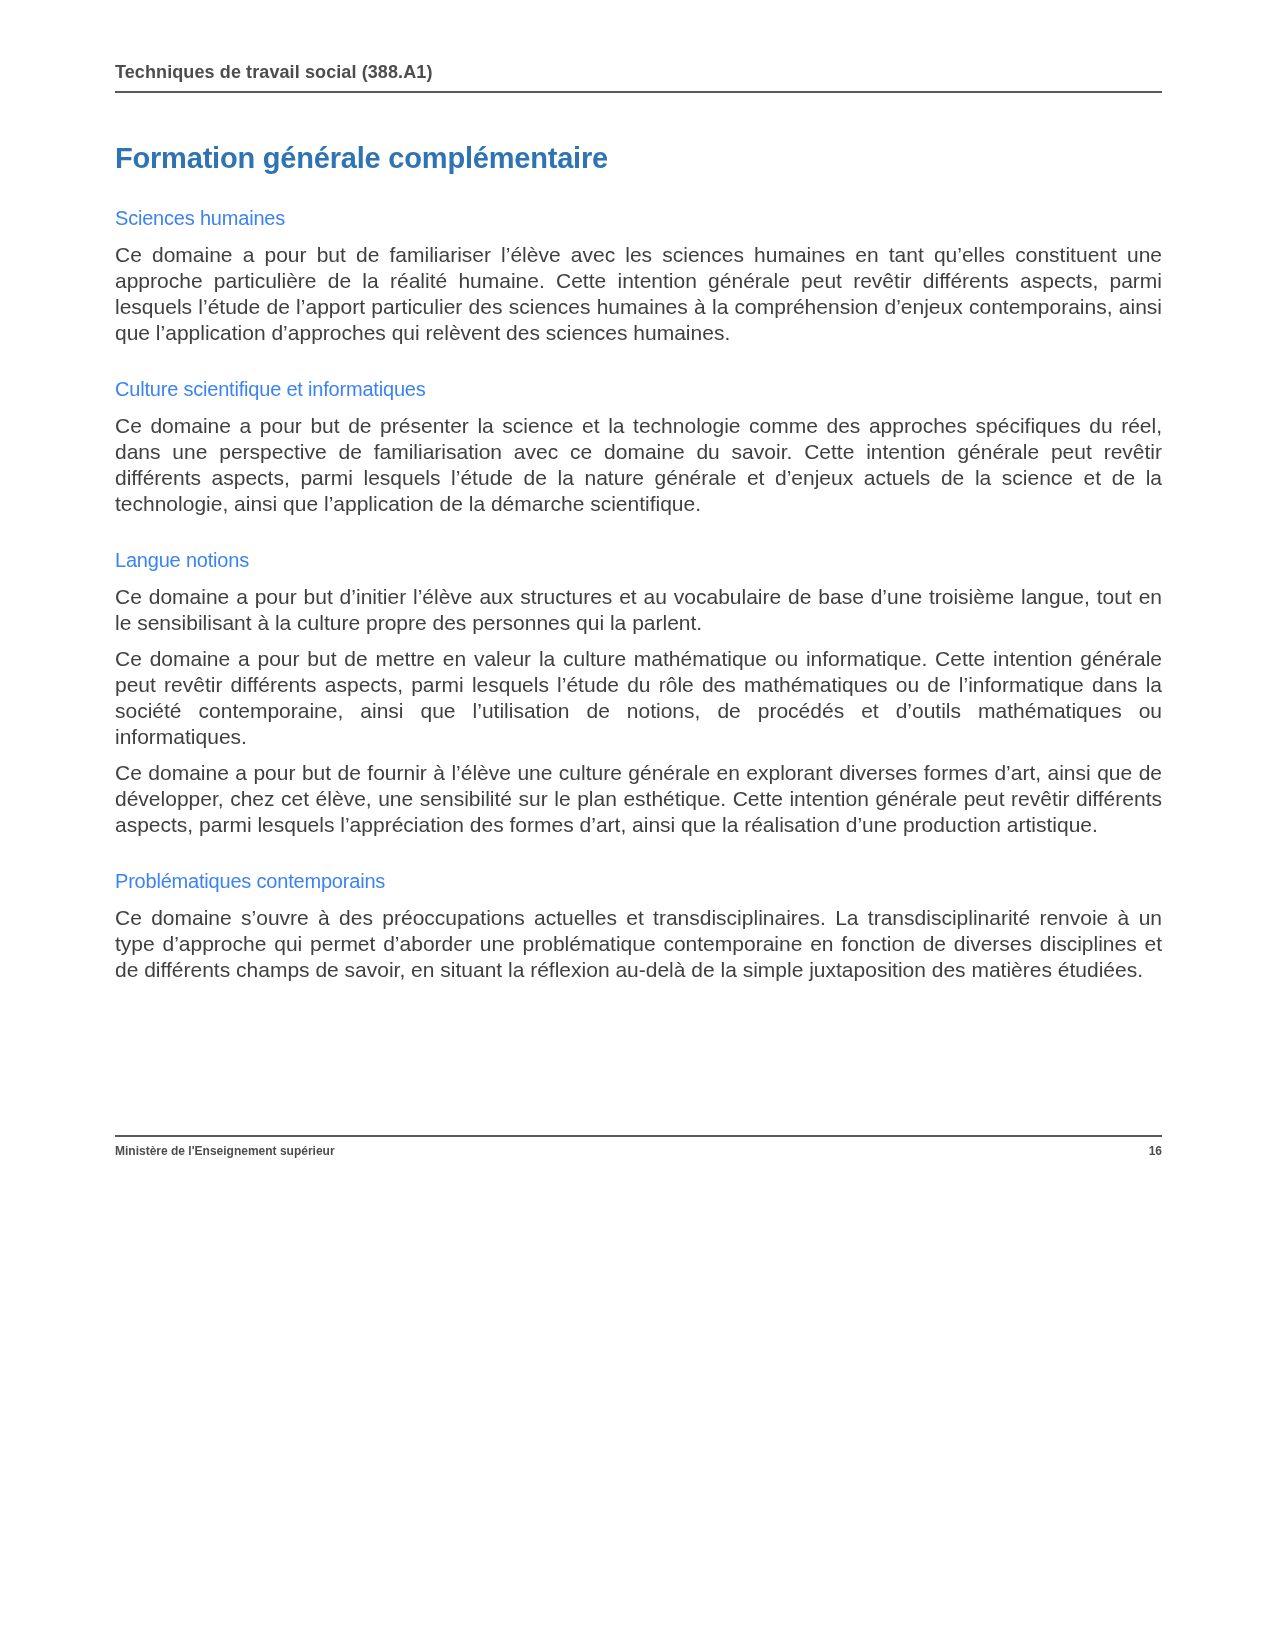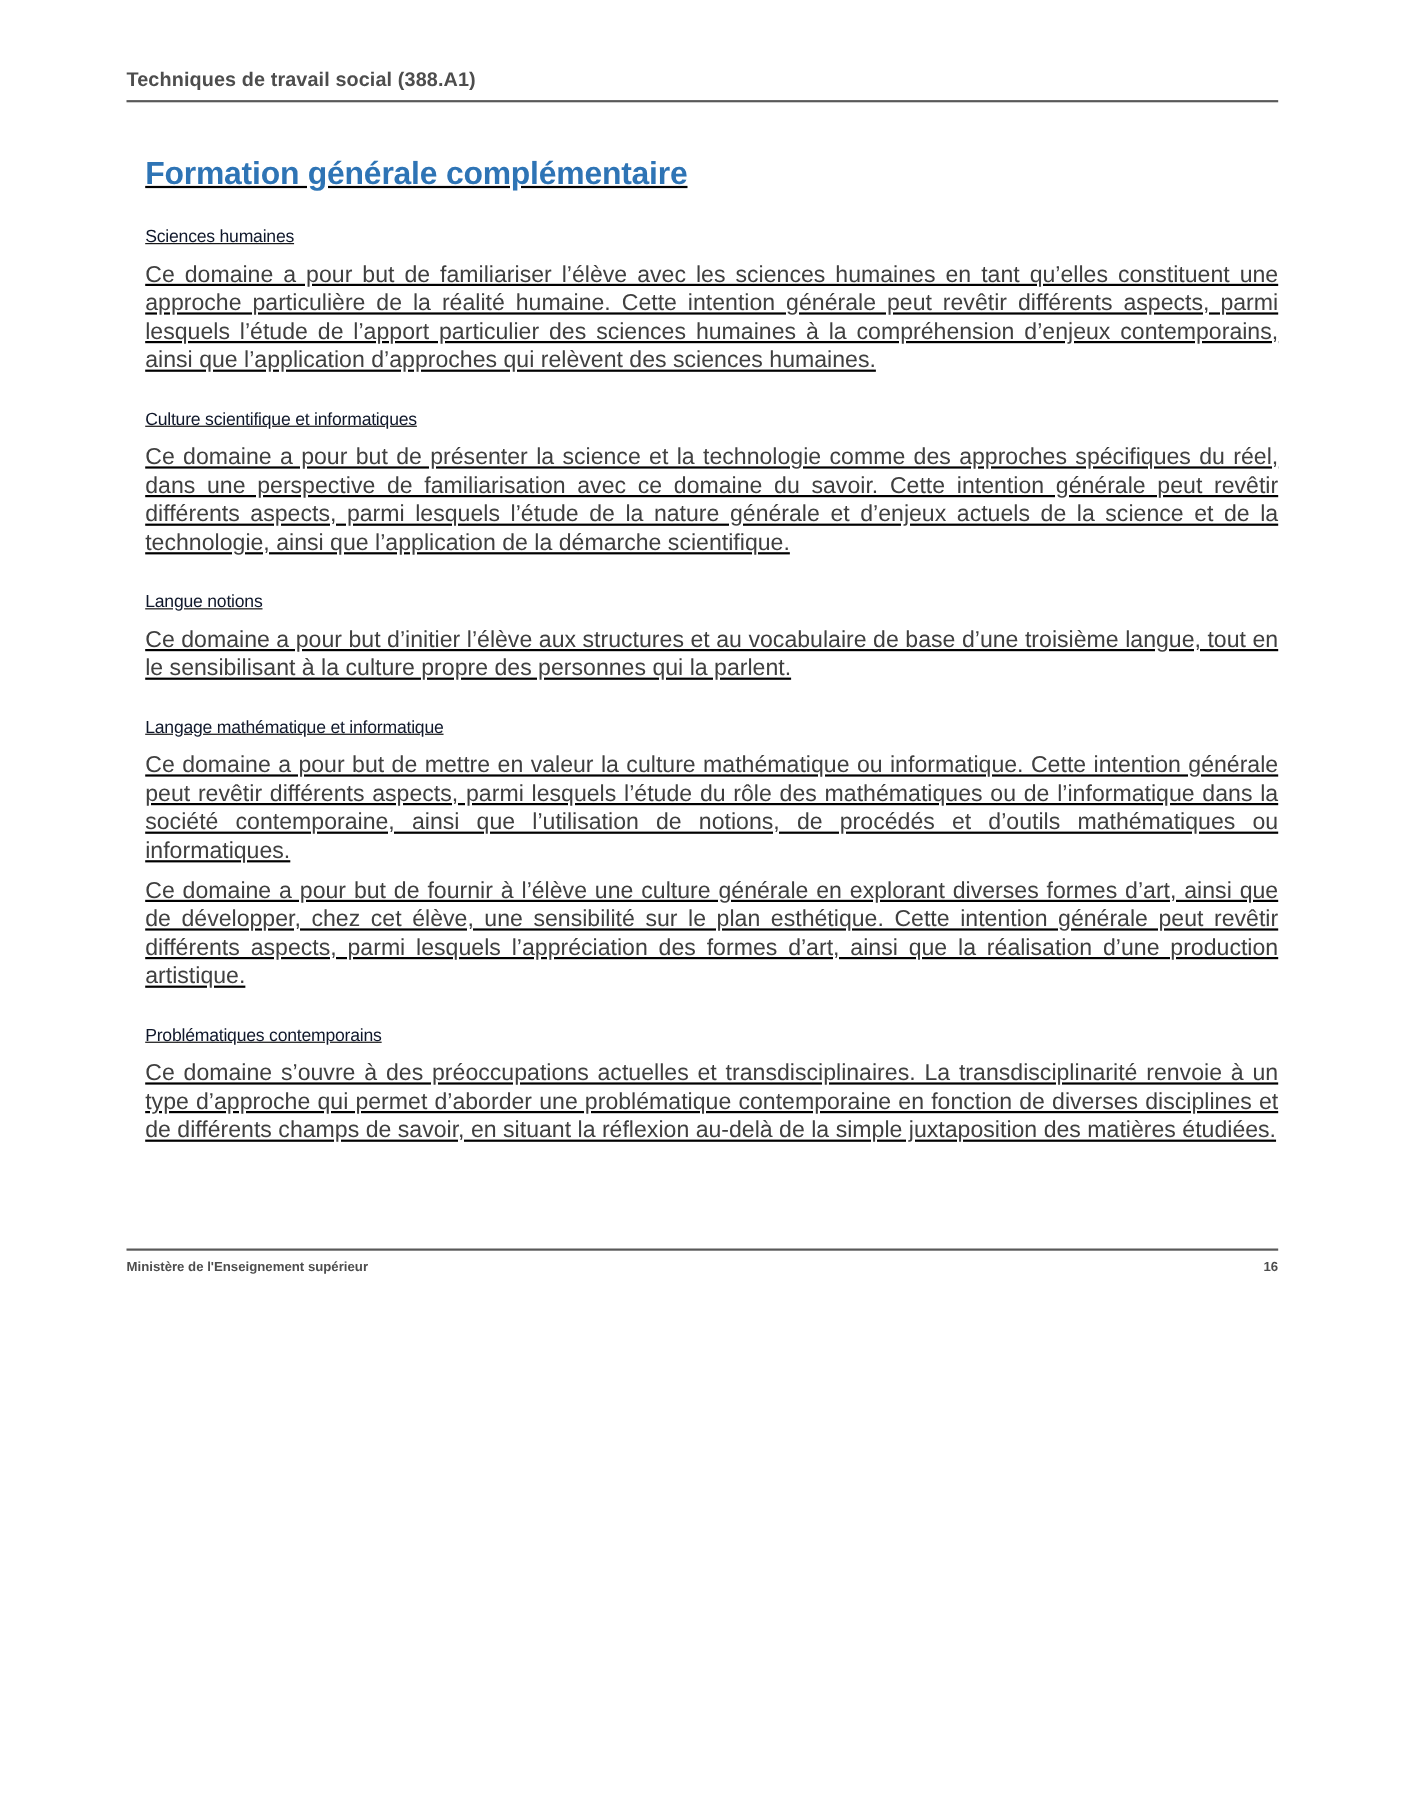--- a/index.html
+++ b/index.html
@@ -27,36 +27,35 @@
   }
   .page-header .header-title {
     font-size: 18px;
     font-weight: bold;
     color: #4d4d4d;
     letter-spacing: 0.1px;
   }
   .content {
     position: absolute;
     top: 96px;
-    left: 132px;
+    left: 115px;
     right: 113px;
-    text-decoration: underline;
   }
   h1.doc-title {
     margin: 46px 0 6px 0;
     font-size: 29px;
     font-weight: bold;
     color: #2E74B5;
     letter-spacing: -0.2px;
   }
   h2.section-heading {
     margin: 32px 0 12px 0;
-    font-size: 16px;
+    font-size: 20px;
     font-weight: normal;
-    color: #0f172a;
+    color: #3b82f6;
     letter-spacing: -0.2px;
   }
   p.section-body {
     margin: 0 0 10px 0;
     font-size: 21px;
     line-height: 26px;
     color: #404040;
     text-align: justify;
   }
   .page-footer {
@@ -99,21 +98,20 @@
       <h2 class="section-heading">Culture scientifique et informatiques</h2>
       <p class="section-body">Ce domaine a pour but de présenter la science et la technologie comme des approches spécifiques du réel, dans une perspective de familiarisation avec ce domaine du savoir. Cette intention générale peut revêtir différents aspects, parmi lesquels l’étude de la nature générale et d’enjeux actuels de la science et de la technologie, ainsi que l’application de la démarche scientifique.</p>
     </section>
 
     <section>
       <h2 class="section-heading">Langue notions</h2>
       <p class="section-body">Ce domaine a pour but d’initier l’élève aux structures et au vocabulaire de base d’une troisième langue, tout en le sensibilisant à la culture propre des personnes qui la parlent.</p>
     </section>
 
     <section>
-      <h2 class="section-heading">Langage mathématique et informatique</h2>
       <p class="section-body">Ce domaine a pour but de mettre en valeur la culture mathématique ou informatique. Cette intention générale peut revêtir différents aspects, parmi lesquels l’étude du rôle des mathématiques ou de l’informatique dans la société contemporaine, ainsi que l’utilisation de notions, de procédés et d’outils mathématiques ou informatiques.</p>
     </section>
 
     <section>
       <p class="section-body">Ce domaine a pour but de fournir à l’élève une culture générale en explorant diverses formes d’art, ainsi que de développer, chez cet élève, une sensibilité sur le plan esthétique. Cette intention générale peut revêtir différents aspects, parmi lesquels l’appréciation des formes d’art, ainsi que la réalisation d’une production artistique.</p>
     </section>
 
     <section>
       <h2 class="section-heading">Problématiques contemporains</h2>
       <p class="section-body">Ce domaine s’ouvre à des préoccupations actuelles et transdisciplinaires. La transdisciplinarité renvoie à un type d’approche qui permet d’aborder une problématique contemporaine en fonction de diverses disciplines et de différents champs de savoir, en situant la réflexion au-delà de la simple juxtaposition des matières étudiées.</p>

